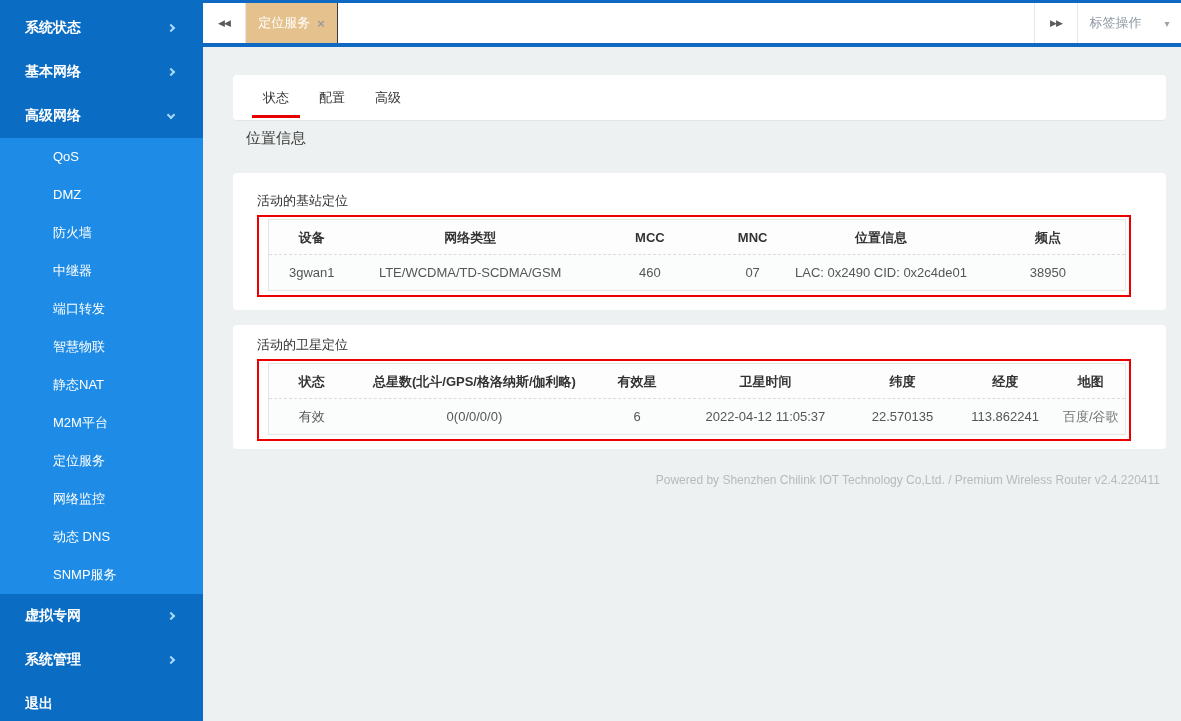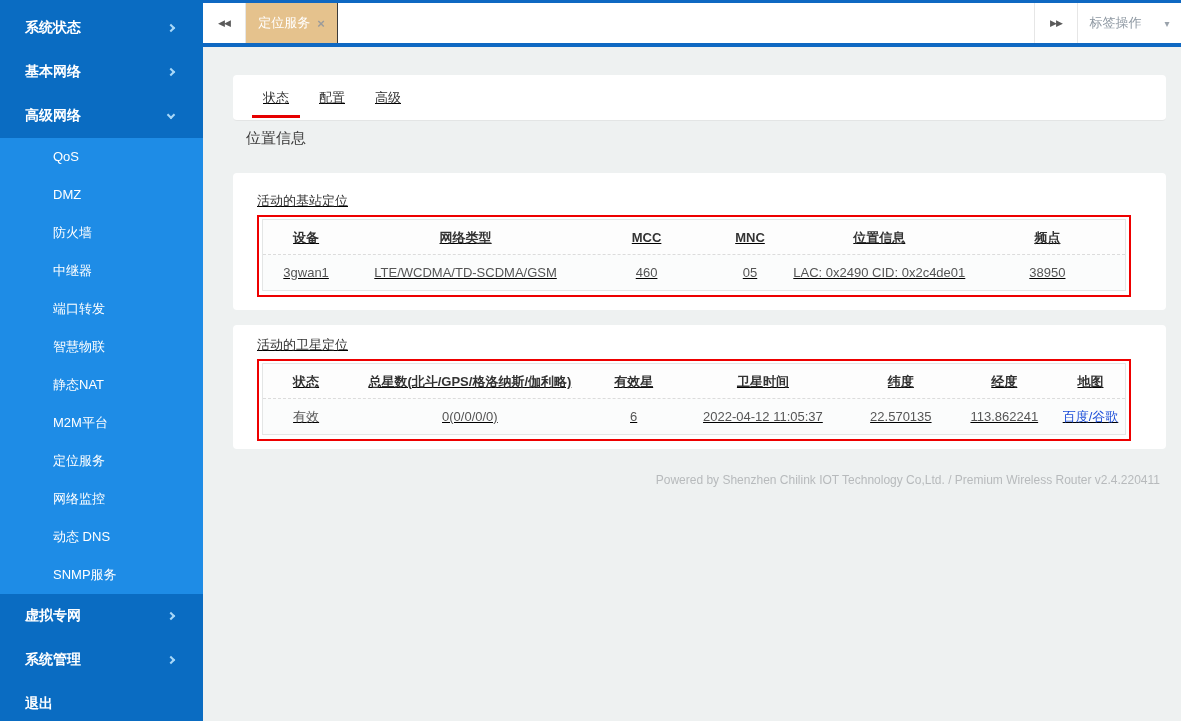--- a/index.html
+++ b/index.html
@@ -21,42 +21,42 @@
   .scroll-btn.left { border-right:1px solid #e6e6e6; }
   .scroll-btn.right { border-left:1px solid #e6e6e6; }
   .doc-tab { width:92px; background:#e5c28d; color:#fff; font-size:13px; display:flex; align-items:center; justify-content:center; gap:7px; border-right:1px solid #3a3a3a; cursor:pointer; }
   .doc-tab .close { color:#9b9b9b; font-weight:bold; font-size:13px; }
   .strip-spacer { flex:1; }
   .tab-actions { width:104px; border-left:1px solid #e6e6e6; display:flex; align-items:center; justify-content:center; gap:23px; color:#8e98a2; font-size:13px; cursor:pointer; }
   .tab-actions .caret { font-size:10px; color:#9aa3ac; }
 
   
   #main { position:absolute; left:203px; top:47px; width:978px; height:674px; background:#eef1f1; }
-  .card { position:absolute; left:30px; width:933px; background:#fff; border-radius:4px;text-decoration:underline; }
+  .card { position:absolute; left:30px; width:933px; background:#fff; border-radius:4px; }
 
   #tabs-card { top:28px; height:46px; display:flex; align-items:stretch; padding-left:28px; gap:26px; border-bottom:1px solid #e3e5e5; }
   .itab { position:relative; display:flex; align-items:center; padding:0 2px; font-size:13px; color:#333; cursor:pointer; }
   .itab.active::after { content:''; position:absolute; left:50%; transform:translateX(-50%); bottom:2px; width:48px; height:3px; background:#e60000; }
 
   .page-title { position:absolute; left:43px; top:82px; font-size:15px; font-weight:normal; color:#3c3c3c; }
 
   .panel { padding:18px 35px 13px 24px; }
   #station-panel { top:126px; }
   #satellite-panel { top:278px; padding-top:10px; padding-bottom:8px; }
   .panel-title { font-size:13px; color:#333; height:20px; line-height:20px; margin-bottom:4px; }
 
-  .redbox { border:2px solid #ee0000; height:82px; padding:2px 3px 0 3px; background:#fff; }
+  .redbox { border:2px solid #ee0000; height:82px; padding:2px 3px 0 9px; background:#fff; }
   .tbl { border:1px solid #e4e6e6; background:#fbfcfc; height:72px; }
   .trow { display:flex; height:35px; line-height:35px; }
   .trow.head { border-bottom:1px dashed #dcdcdc; font-weight:bold; color:#333; background:#fdfdfd; }
   .trow.data { color:#555; }
   .cell { text-align:center; font-size:13px; white-space:nowrap; overflow:hidden; }
   .t1 .c0{width:10%} .t1 .c1{width:27%} .t1 .c2{width:15%} .t1 .c3{width:9%} .t1 .c4{width:21%} .t1 .c5{width:18%}
   .t2 .c0{width:10%} .t2 .c1{width:28%} .t2 .c2{width:10%} .t2 .c3{width:20%} .t2 .c4{width:12%} .t2 .c5{width:12%} .t2 .c6{width:8%}
-  .cell.link { color:#1d4ed8; cursor:pointer; }
+  .cell.link { color:#737373; cursor:pointer; }
 
   .footer { position:absolute; right:21px; top:426px; font-size:12px; color:#b7babc;padding-left:32px; }
 </style>
 </head>
 <body>
 
 <div id="app">
 
   <aside id="sidebar">
     <div class="nav-main">
@@ -135,21 +135,21 @@
             <div class="cell c1">网络类型</div>
             <div class="cell c2">MCC</div>
             <div class="cell c3">MNC</div>
             <div class="cell c4">位置信息</div>
             <div class="cell c5">频点</div>
           </div>
           <div class="trow data">
             <div class="cell c0">3gwan1</div>
             <div class="cell c1">LTE/WCDMA/TD-SCDMA/GSM</div>
             <div class="cell c2">460</div>
-            <div class="cell c3">05</div>
+            <div class="cell c3">07</div>
             <div class="cell c4">LAC: 0x2490 CID: 0x2c4de01</div>
             <div class="cell c5">38950</div>
           </div>
         </div>
       </div>
     </section>
 
     <section class="card panel" id="satellite-panel">
       <div class="panel-title">活动的卫星定位</div>
       <div class="redbox">

